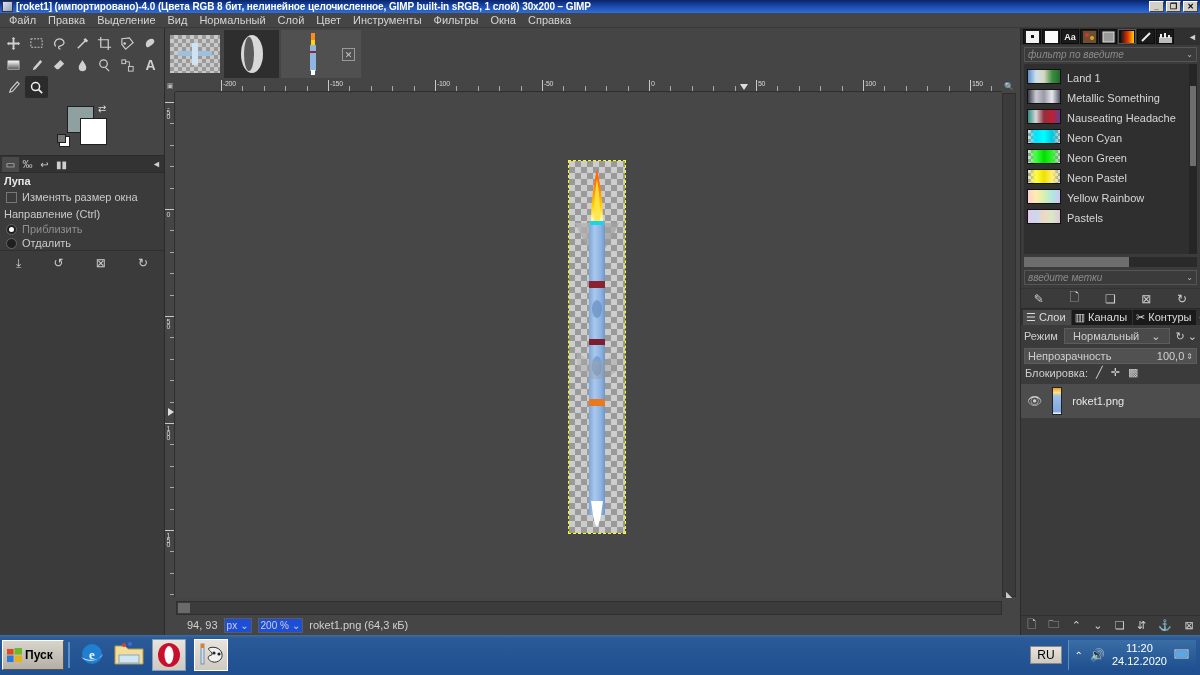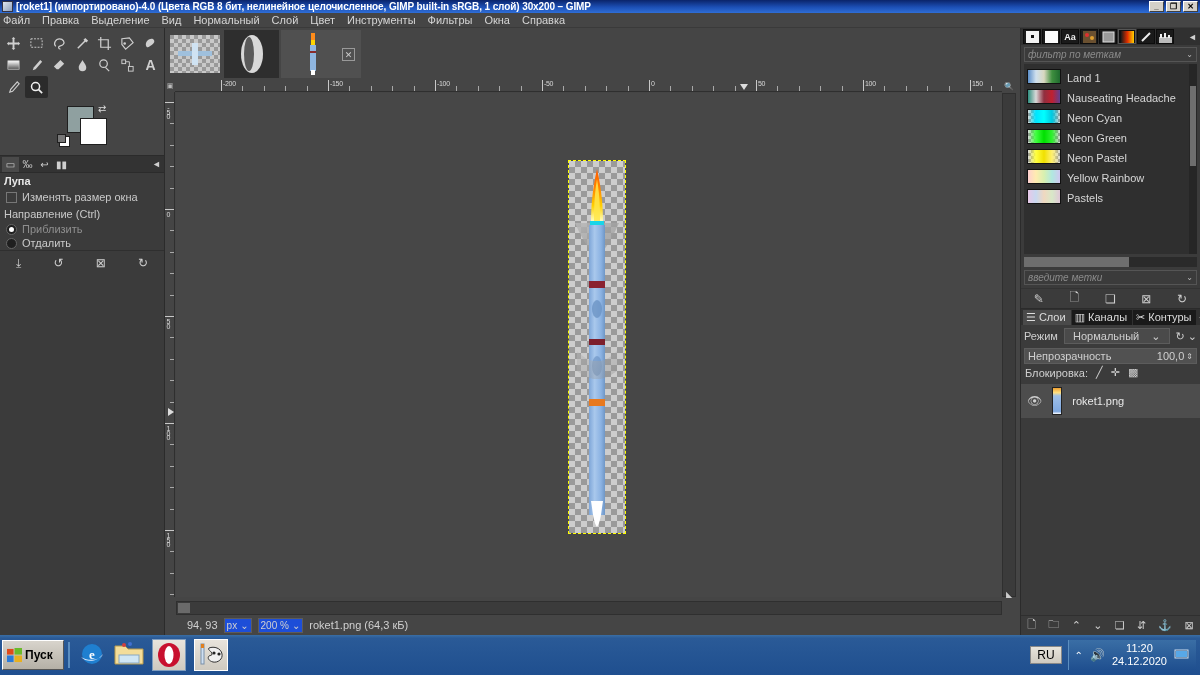--- a/index.html
+++ b/index.html
@@ -22,21 +22,21 @@
   #titlebar .tb-btns { display:flex; gap:2px; padding-right:2px; flex:0 0 auto;}
   #titlebar .tb-btn {
     width:15px; height:11px; background:#d4d0c8; border:1px solid #fff;
     border-right-color:#404040; border-bottom-color:#404040;
     color:#000; font-size:8px; font-weight:bold;
     display:flex; align-items:center; justify-content:center; line-height:1;
   }
   
   #menubar {
     height:15px; background:#454545; display:flex; align-items:center;
-    padding-left:3px; gap:12px; font-size:11px; color:#d6d6d6;
+    padding-left:9px; gap:12px; font-size:11px; color:#d6d6d6;
     border-bottom:1px solid #3a3a3a;
   }
   #menubar span { white-space:nowrap; }
   
   #main { position:absolute; top:28px; left:0; width:1200px; height:607px; display:flex; }
   
   #leftdock { width:165px; background:#454545; display:flex; flex-direction:column;
               border-right:1px solid #2b2b2b; }
   .toolbox { padding:4px 2px 0 2px; }
   .toolrow { display:flex; }
@@ -595,28 +595,32 @@
             <rect y="6" width="13" height="6" fill="#bbb"></rect>
             <rect x="1" y="3" width="2" height="4" fill="#eee"></rect>
             <rect x="5" y="2" width="2" height="5" fill="#eee"></rect>
             <rect x="9" y="4" width="2" height="3" fill="#eee"></rect>
           </svg>
         </div>
       <div class="dock-menu-btn">◄</div>
     </div>
 
     <div class="filterbar">
-      <span>фильтр по меткам</span>
+      <span>фильтр по введите</span>
       <span class="caret">⌄</span>
     </div>
 
     <div id="gradlist">
         <div class="grad-item">
           <div class="grad-sw" style="background: linear-gradient(90deg, rgb(91, 142, 201), rgb(207, 224, 238), rgb(216, 216, 192), rgb(63, 143, 63), rgb(31, 107, 47));"></div>
           <div class="grad-name">Land 1</div>
+        </div>
+        <div class="grad-item">
+          <div class="grad-sw" style="background: linear-gradient(90deg, rgb(58, 58, 74), rgb(200, 200, 208), rgb(154, 154, 168), rgb(232, 232, 240), rgb(85, 85, 106));"></div>
+          <div class="grad-name">Metallic Something</div>
         </div>
         <div class="grad-item">
           <div class="grad-sw" style="background: linear-gradient(90deg, rgb(47, 143, 127), rgb(216, 216, 216), rgb(143, 47, 63), rgb(192, 32, 48), rgb(95, 63, 143));"></div>
           <div class="grad-name">Nauseating Headache</div>
         </div>
         <div class="grad-item">
           <div class="grad-sw" style="background-image: linear-gradient(90deg, transparent, rgb(0, 229, 255), rgb(0, 255, 255), rgb(0, 200, 224), transparent), linear-gradient(45deg, rgb(154, 154, 154) 25%, transparent 25%, transparent 75%, rgb(154, 154, 154) 75%), linear-gradient(45deg, rgb(154, 154, 154) 25%, transparent 25%, transparent 75%, rgb(154, 154, 154) 75%); background-size: 100% 100%, 6px 6px, 6px 6px; background-position: 0px 0px, 0px 0px, 3px 3px; background-color: rgb(216, 216, 216);"></div>
           <div class="grad-name">Neon Cyan</div>
         </div>
         <div class="grad-item">

